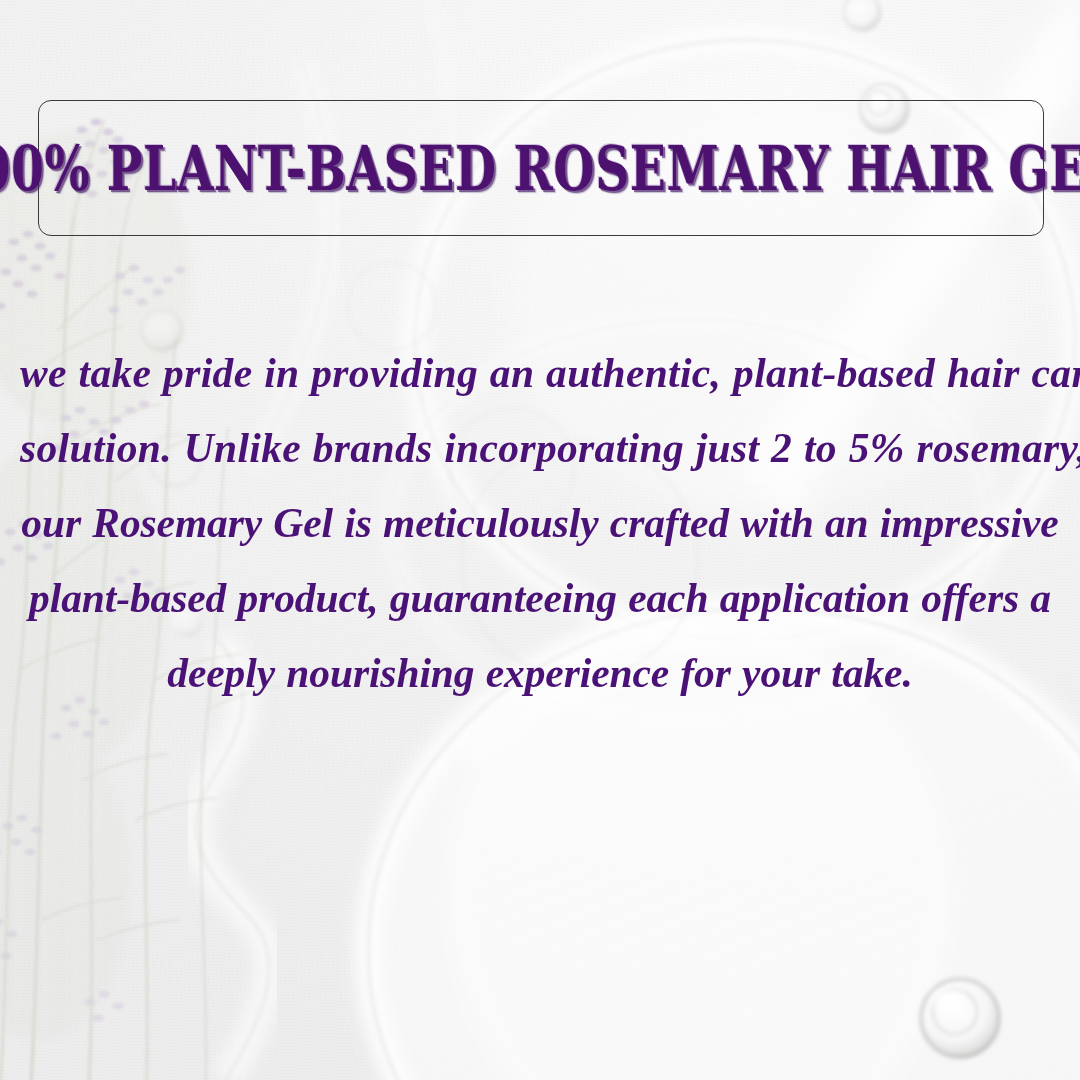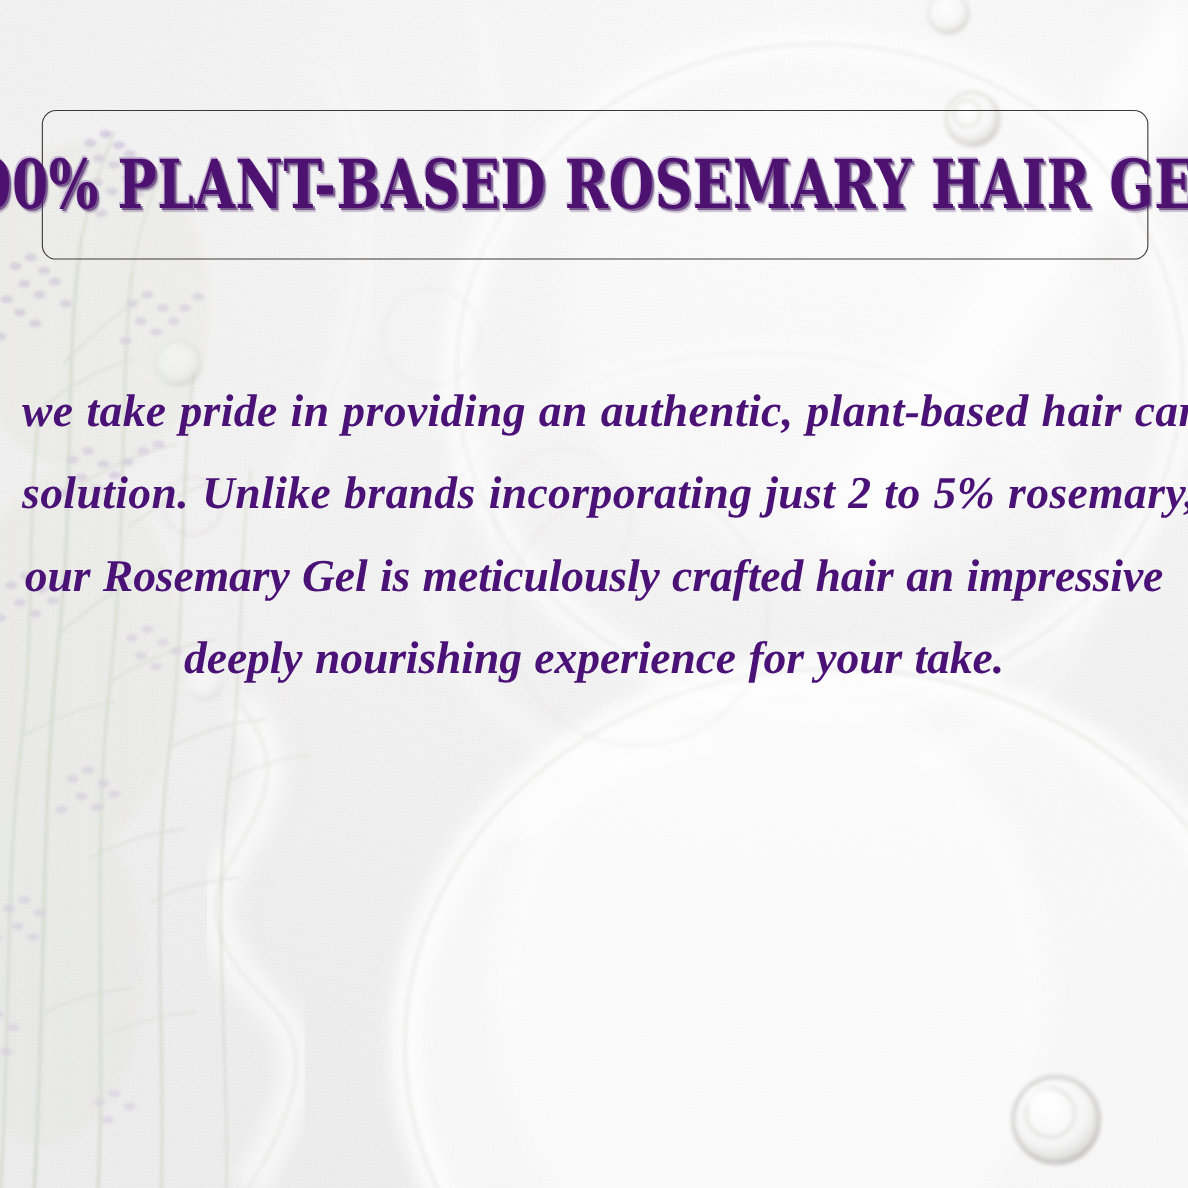--- a/index.html
+++ b/index.html
@@ -374,17 +374,18 @@
     </svg>
   </div>
 
   <div class="title-frame">
     <div class="headline">100% PLANT-BASED ROSEMARY HAIR GEL:</div>
   </div>
 
   <div class="body-copy">
     <span class="ln wide">we take pride in providing an authentic, plant-based hair care</span>
     <span class="ln wide">solution. Unlike brands incorporating just 2 to 5% rosemary,</span>
-    <span class="ln">our Rosemary Gel is meticulously crafted hair an impressive</span>
+    <span class="ln">our Rosemary Gel is meticulously crafted with an impressive</span>
+    <span class="ln">plant-based product, guaranteeing each application offers a</span>
     <span class="ln">deeply nourishing experience for your take.</span>
   </div>
 
 </div>
 
 </body></html>

